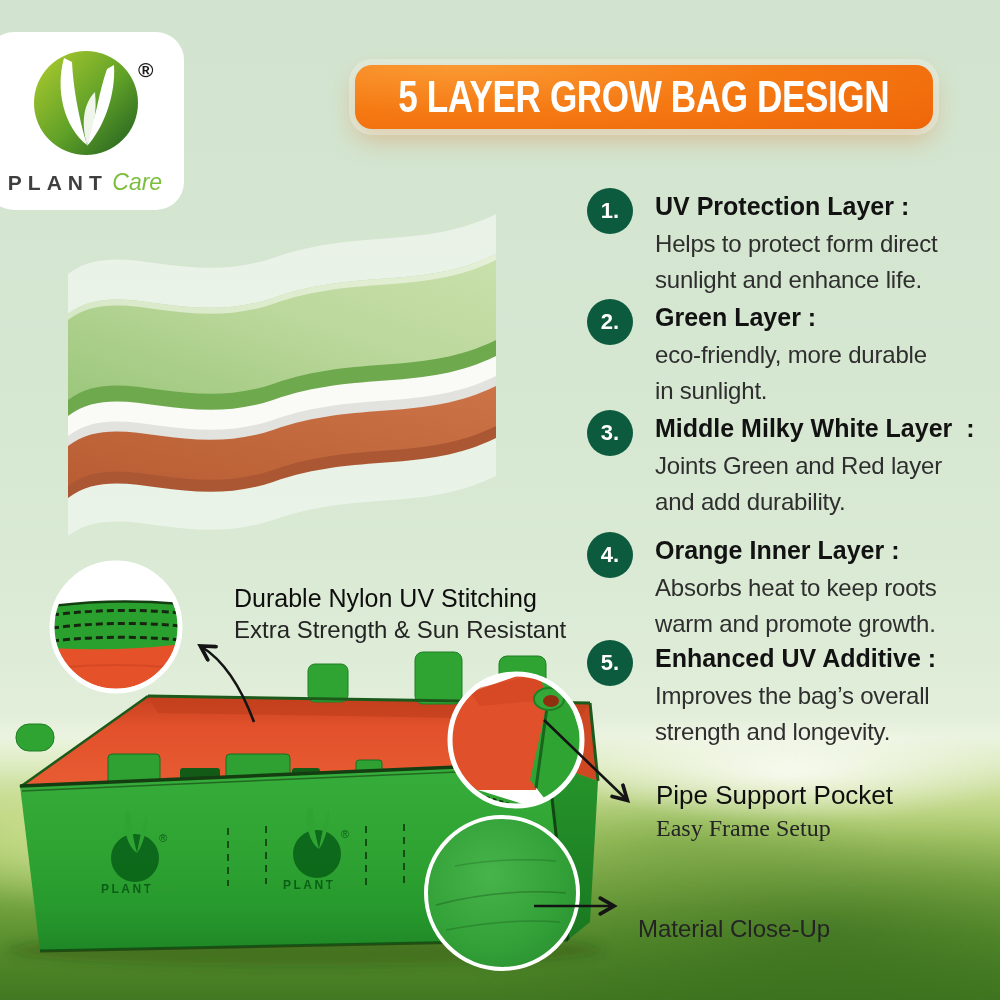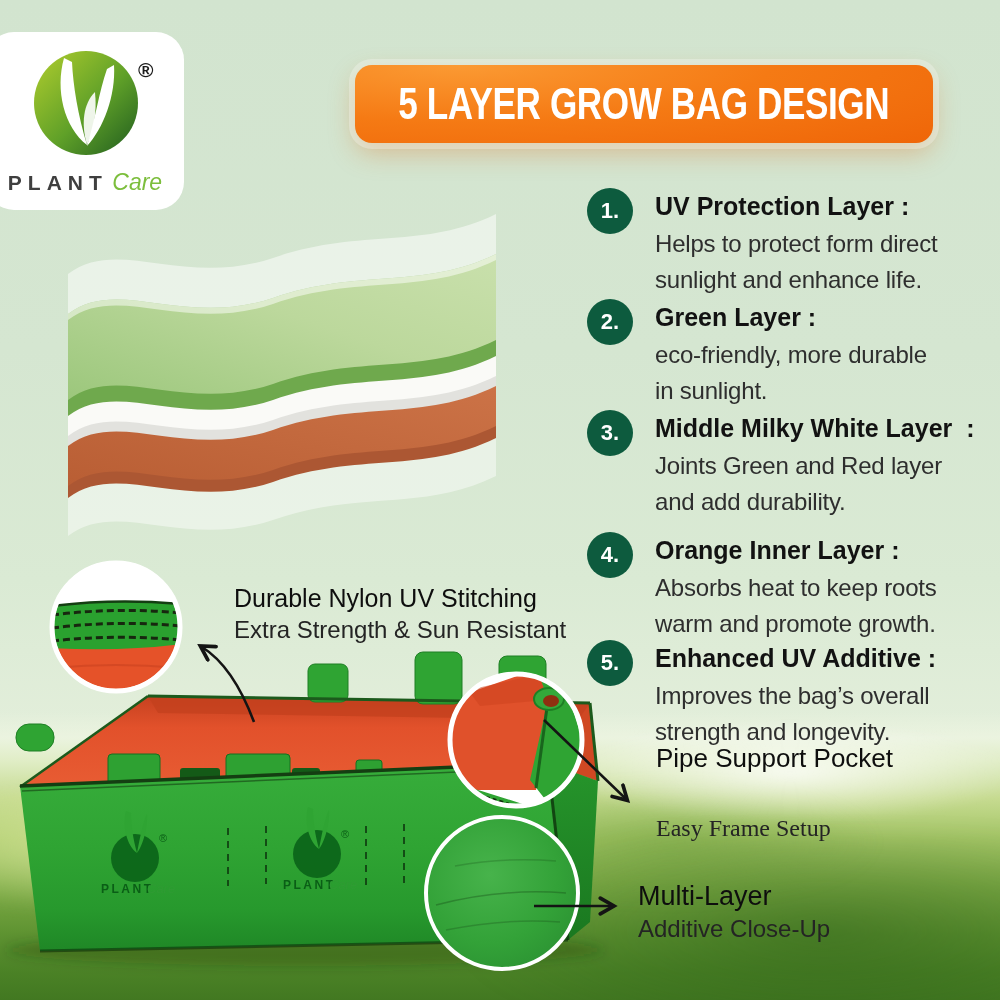--- a/index.html
+++ b/index.html
@@ -26,21 +26,21 @@
     filter:blur(5px);}
   
   .logo-card{position:absolute;left:-14px;top:32px;width:198px;height:178px;background:#fff;
     border-radius:28px;}
   .logo-card svg{position:absolute;left:0;top:0;}
   .reg-mark{position:absolute;left:152px;top:26px;font-size:21px;color:#1c1c1c;font-weight:700;}
   .brand-line{position:absolute;left:0;bottom:14px;width:198px;text-align:center;white-space:nowrap;}
   .brand-primary{font-size:21px;letter-spacing:6px;font-weight:600;color:#3F3F3F;}
   .brand-secondary{font-size:23px;font-style:italic;color:#7CBE3C;}
   
-  .banner{position:absolute;left:355px;top:65px;width:578px;height:78px;border-radius:17px;
+  .banner{position:absolute;left:355px;top:65px;width:578px;height:64px;border-radius:17px;
     background:radial-gradient(120% 160% at 18% 0%,#FB9A33 0%,#F57A14 45%,#EE6206 100%);
     box-shadow:0 0 0 6px rgba(255,255,255,.28),0 10px 26px rgba(220,110,30,.35);
     display:flex;align-items:center;justify-content:center;}
   .banner-text{color:#fff;font-weight:700;font-size:45px;letter-spacing:-.5px;white-space:nowrap;
     transform:scaleX(.78);}
   
   .feature-item{position:absolute;left:587px;display:flex;gap:22px;align-items:flex-start;}
   .num-badge{flex:0 0 46px;width:46px;height:46px;border-radius:50%;background:#0D5B3E;color:#fff;
     font-weight:700;font-size:22px;display:flex;align-items:center;justify-content:center;}
   .fi-text{width:352px;}
@@ -290,19 +290,18 @@
     <div class="fi-text">
       <div class="fi-title">Enhanced UV Additive :</div>
       <div class="fi-desc">Improves the bag’s overall
 strength and longevity.</div>
     </div>
   </div>
 
   <div class="co-title" style="left:234px;top:584px;font-size:25px;">Durable Nylon UV Stitching</div>
   <div class="co-sub" style="left:234px;top:616px;">Extra Strength &amp; Sun Resistant</div>
 
-  <div class="co-title" style="left:656px;top:743px;">Pipe Support Pocket</div>
+  <div class="co-title" style="left:656px;top:780px;">Pipe Support Pocket</div>
   <div class="co-sub" style="left:656px;top:815px;font-family:Liberation Serif, serif;">Easy Frame Setup</div>
 
-  <div class="co-title" style="left:638px;top:881px;font-size:27px;">Multi-Layer</div>
-  <div class="co-sub" style="left:638px;top:915px;">Additive Close-Up</div>
+  <div class="co-sub" style="left:638px;top:915px;">Material Close-Up</div>
 
 </div>
 
 </body></html>

